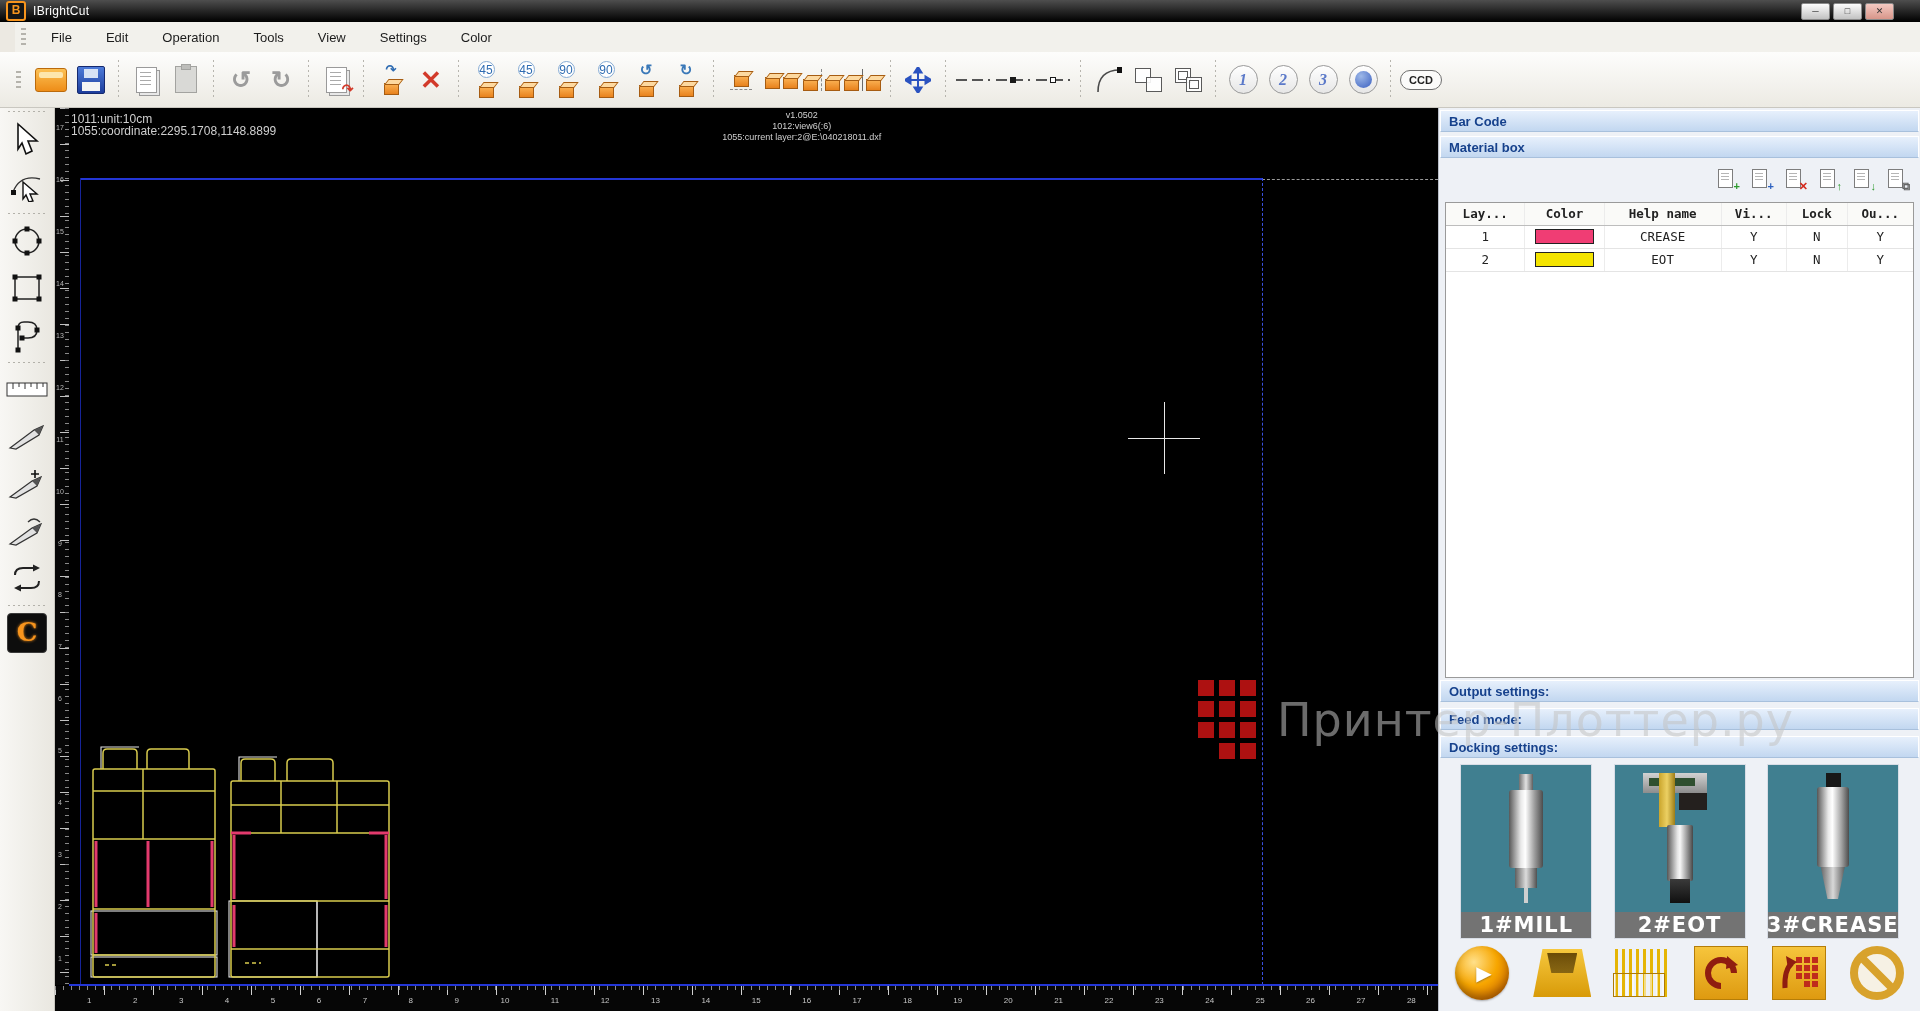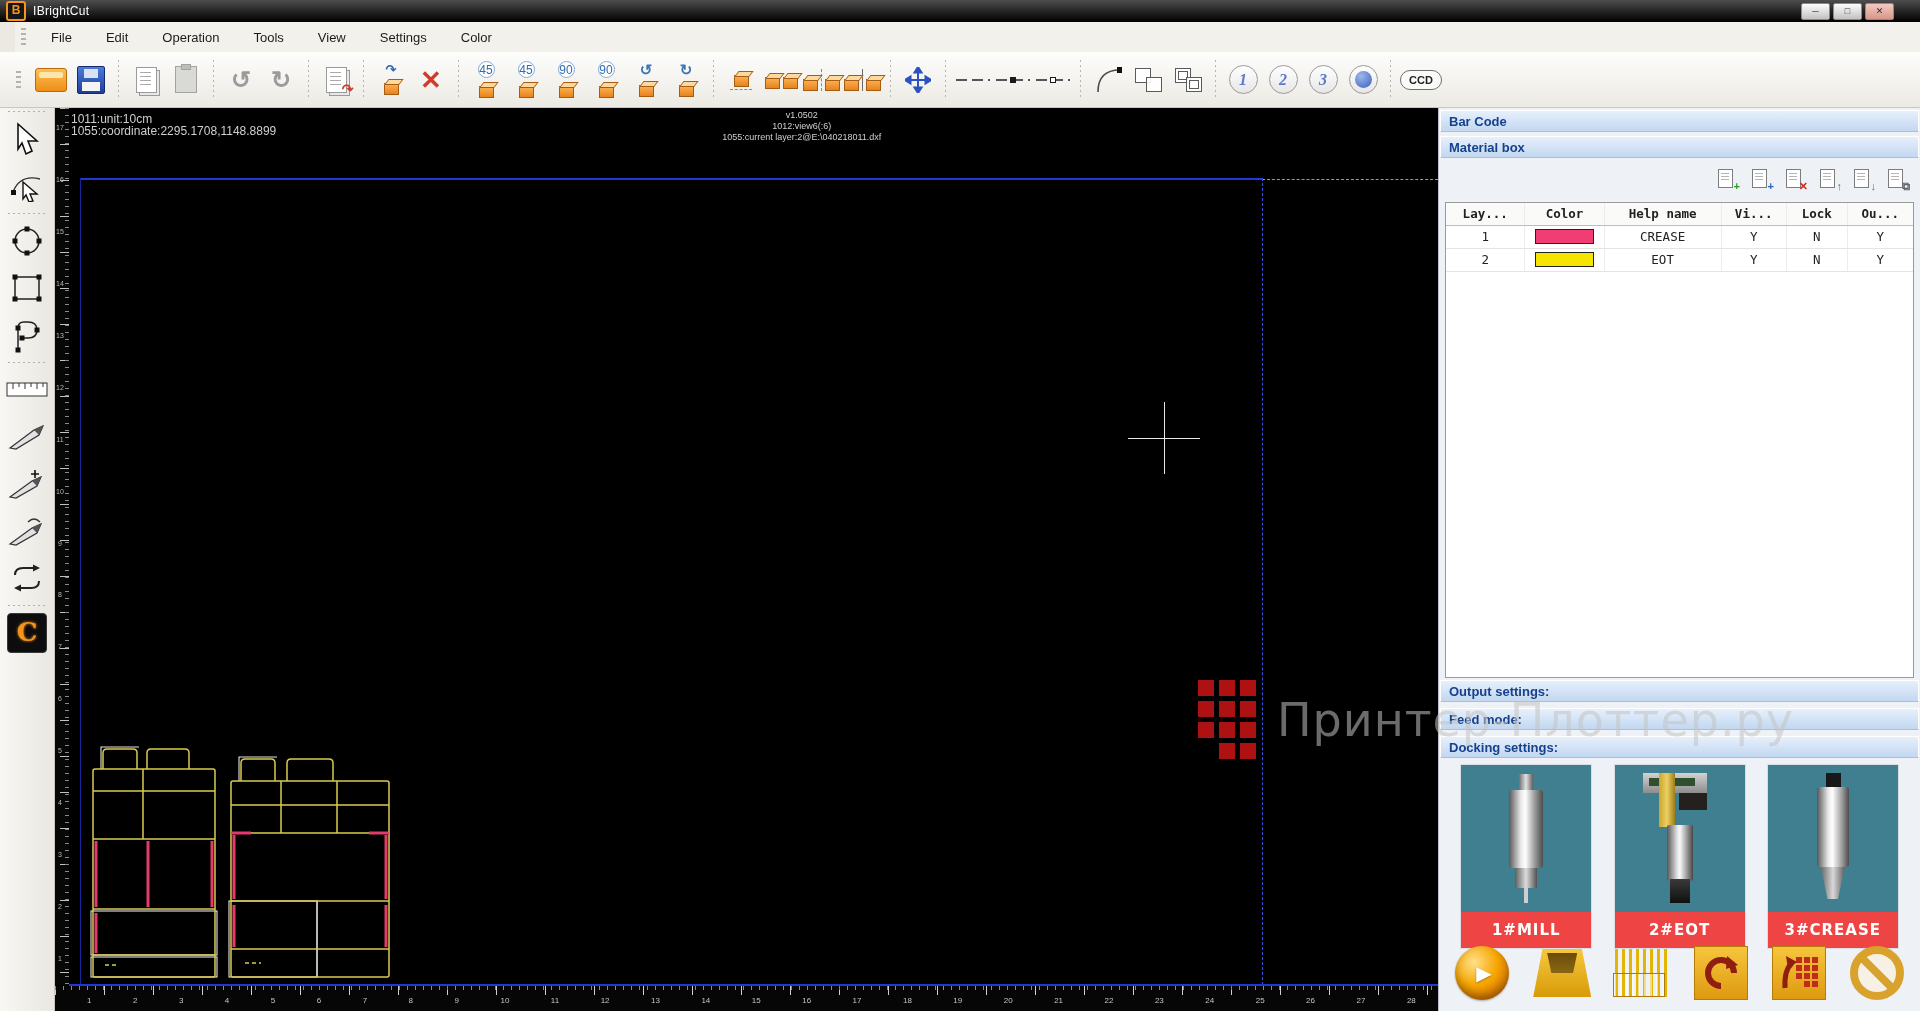--- a/index.html
+++ b/index.html
@@ -131,22 +131,22 @@
   .mcell:nth-child(5){width:13%;}
   .mcell:nth-child(6){width:14%;border-right:none;}
   .swatch{display:inline-block;width:72%;height:13px;border:1px solid #222;vertical-align:middle;margin-top:-3px;}
   .hb-output{top:572px;}
   .hb-feed{top:600px;}
   .hb-dock{top:628px;}
   .cards{position:absolute;left:0;right:0;top:656px;display:flex;justify-content:space-evenly;}
   .card{width:130px;border:1px solid #d8dde6;background:#fff;}
   .tool-img{position:relative;width:100%;height:147px;background:#407f90;overflow:hidden;}
   .tool-img i{position:absolute;}
-  .tool-label{height:36px;background:#ef4444;color:#fff;display:flex;align-items:center;justify-content:center;
-    font-weight:bold;font-size:15px;letter-spacing:1px;font-family:"DejaVu Sans",sans-serif;}
+  .tool-label{height:26px;background:#737373;color:#fff;display:flex;align-items:center;justify-content:center;
+    font-weight:bold;font-size:21px;letter-spacing:1px;font-family:"DejaVu Sans",sans-serif;}
   .m-chuck{left:50%;top:9px;width:14px;height:16px;margin-left:-7px;background:linear-gradient(90deg,#6f6f6f,#e2e2e2,#5f5f5f);}
   .m-body{left:50%;top:25px;width:34px;height:78px;margin-left:-17px;border-radius:3px;
     background:linear-gradient(90deg,#585858,#e9e9e9 35%,#ffffff 48%,#9d9d9d 75%,#4c4c4c);}
   .m-neck{left:50%;top:103px;width:22px;height:20px;margin-left:-11px;background:linear-gradient(90deg,#5f5f5f,#dcdcdc,#515151);}
   .m-bit{left:50%;top:123px;width:4px;height:15px;margin-left:-2px;background:#cfcfcf;}
   .e-head{left:28px;top:8px;width:64px;height:20px;background:linear-gradient(#d2d2d2,#8d8d8d);}
   .e-head::before{content:"";position:absolute;left:6px;top:5px;width:20px;height:8px;background:#2f4f2f;box-shadow:26px 0 0 #2f4f2f;}
   .e-dark{left:64px;top:28px;width:28px;height:17px;background:#24201e;}
   .e-arm{left:44px;top:8px;width:16px;height:54px;background:linear-gradient(90deg,#caa52c,#ecd063,#9c7d18);}
   .e-cyl{left:50%;top:60px;width:26px;height:56px;margin-left:-13px;border-radius:2px;

